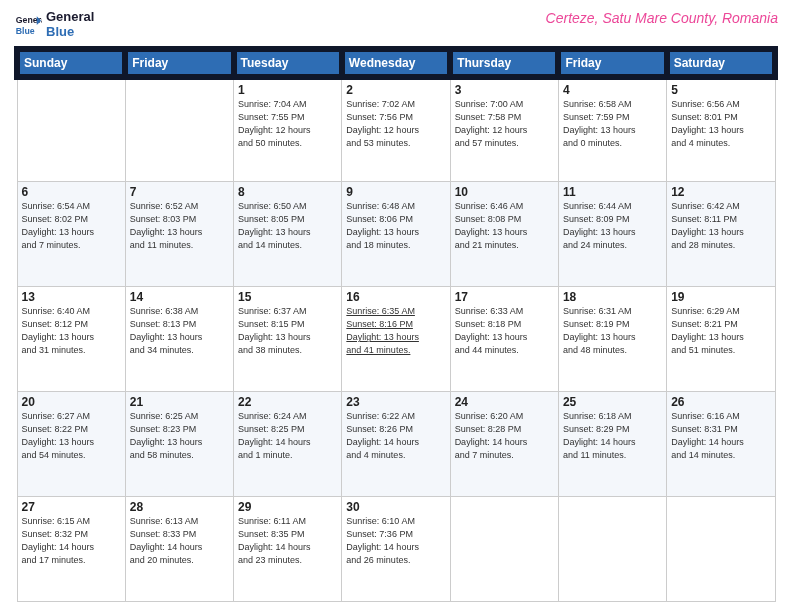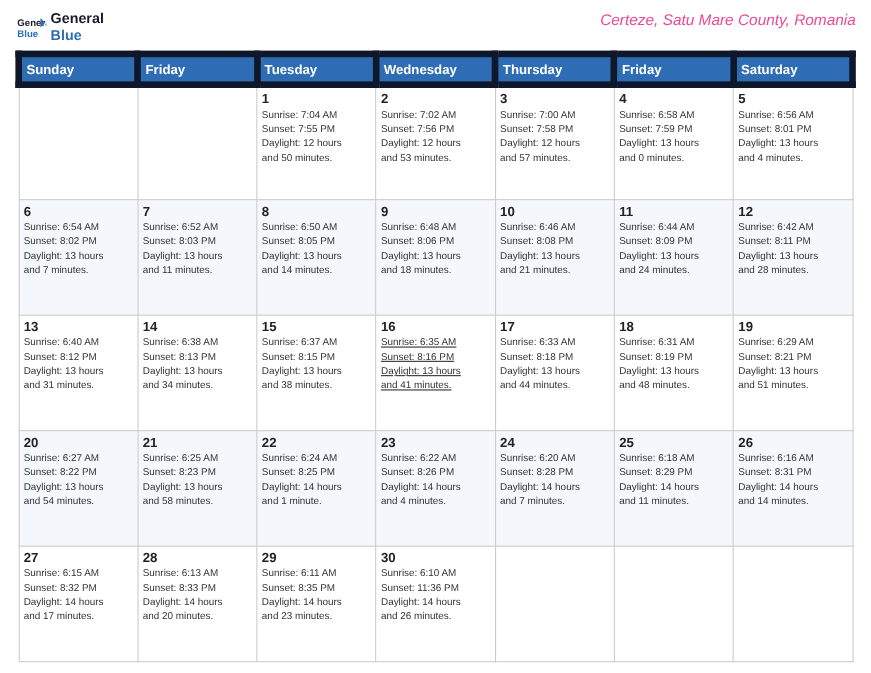--- a/index.html
+++ b/index.html
@@ -334,21 +334,21 @@
           <td>
             <span class="day-number">29</span>
             <div class="day-info" style="white-space: pre-line;">Sunrise: 6:11 AM
 Sunset: 8:35 PM
 Daylight: 14 hours
 and 23 minutes.</div>
           </td>
           <td>
             <span class="day-number">30</span>
             <div class="day-info" style="white-space: pre-line;">Sunrise: 6:10 AM
-Sunset: 11:36 PM
+Sunset: 7:36 PM
 Daylight: 14 hours
 and 26 minutes.</div>
           </td>
           <td class="empty"></td>
           <td class="empty"></td>
           <td class="empty"></td>
         </tr>
       </tbody>
   </table>
 </div>

